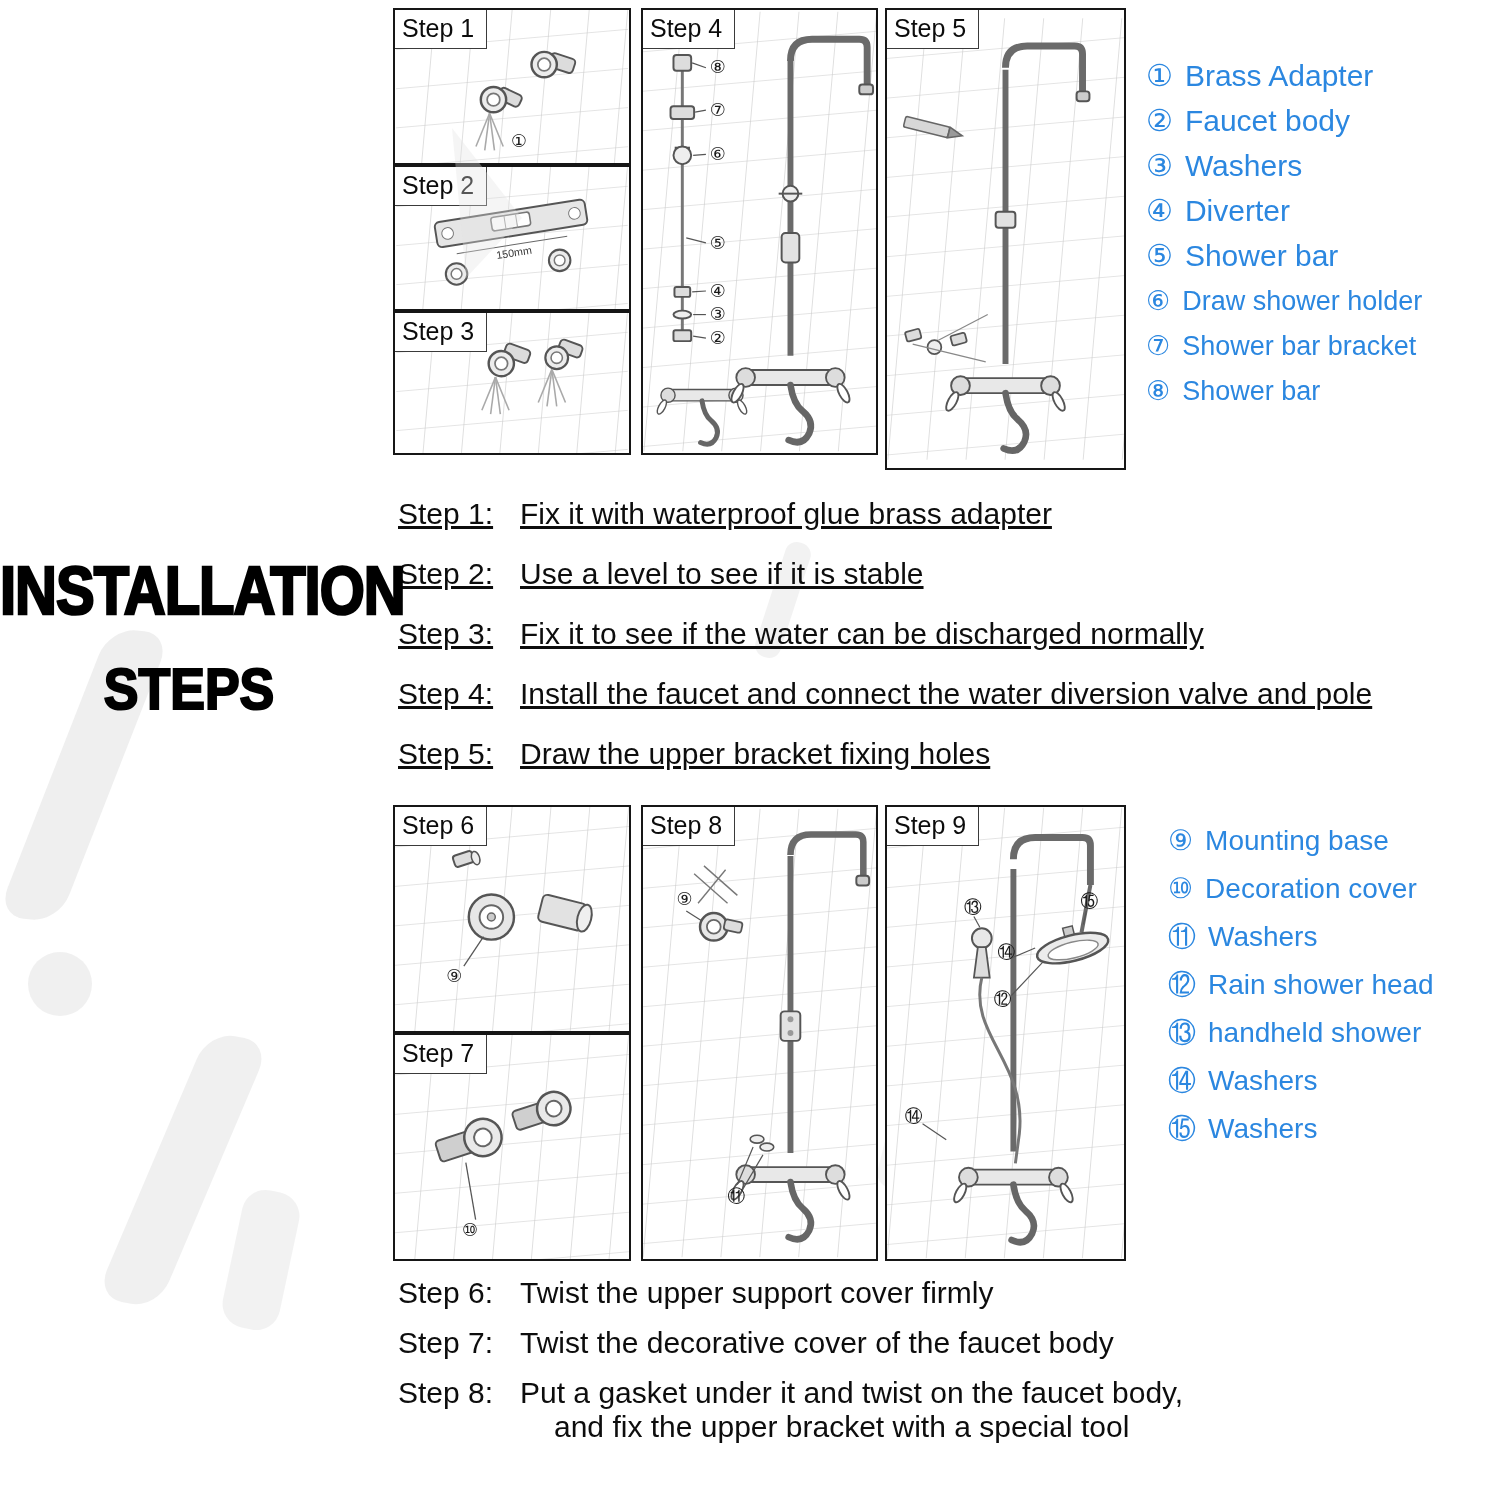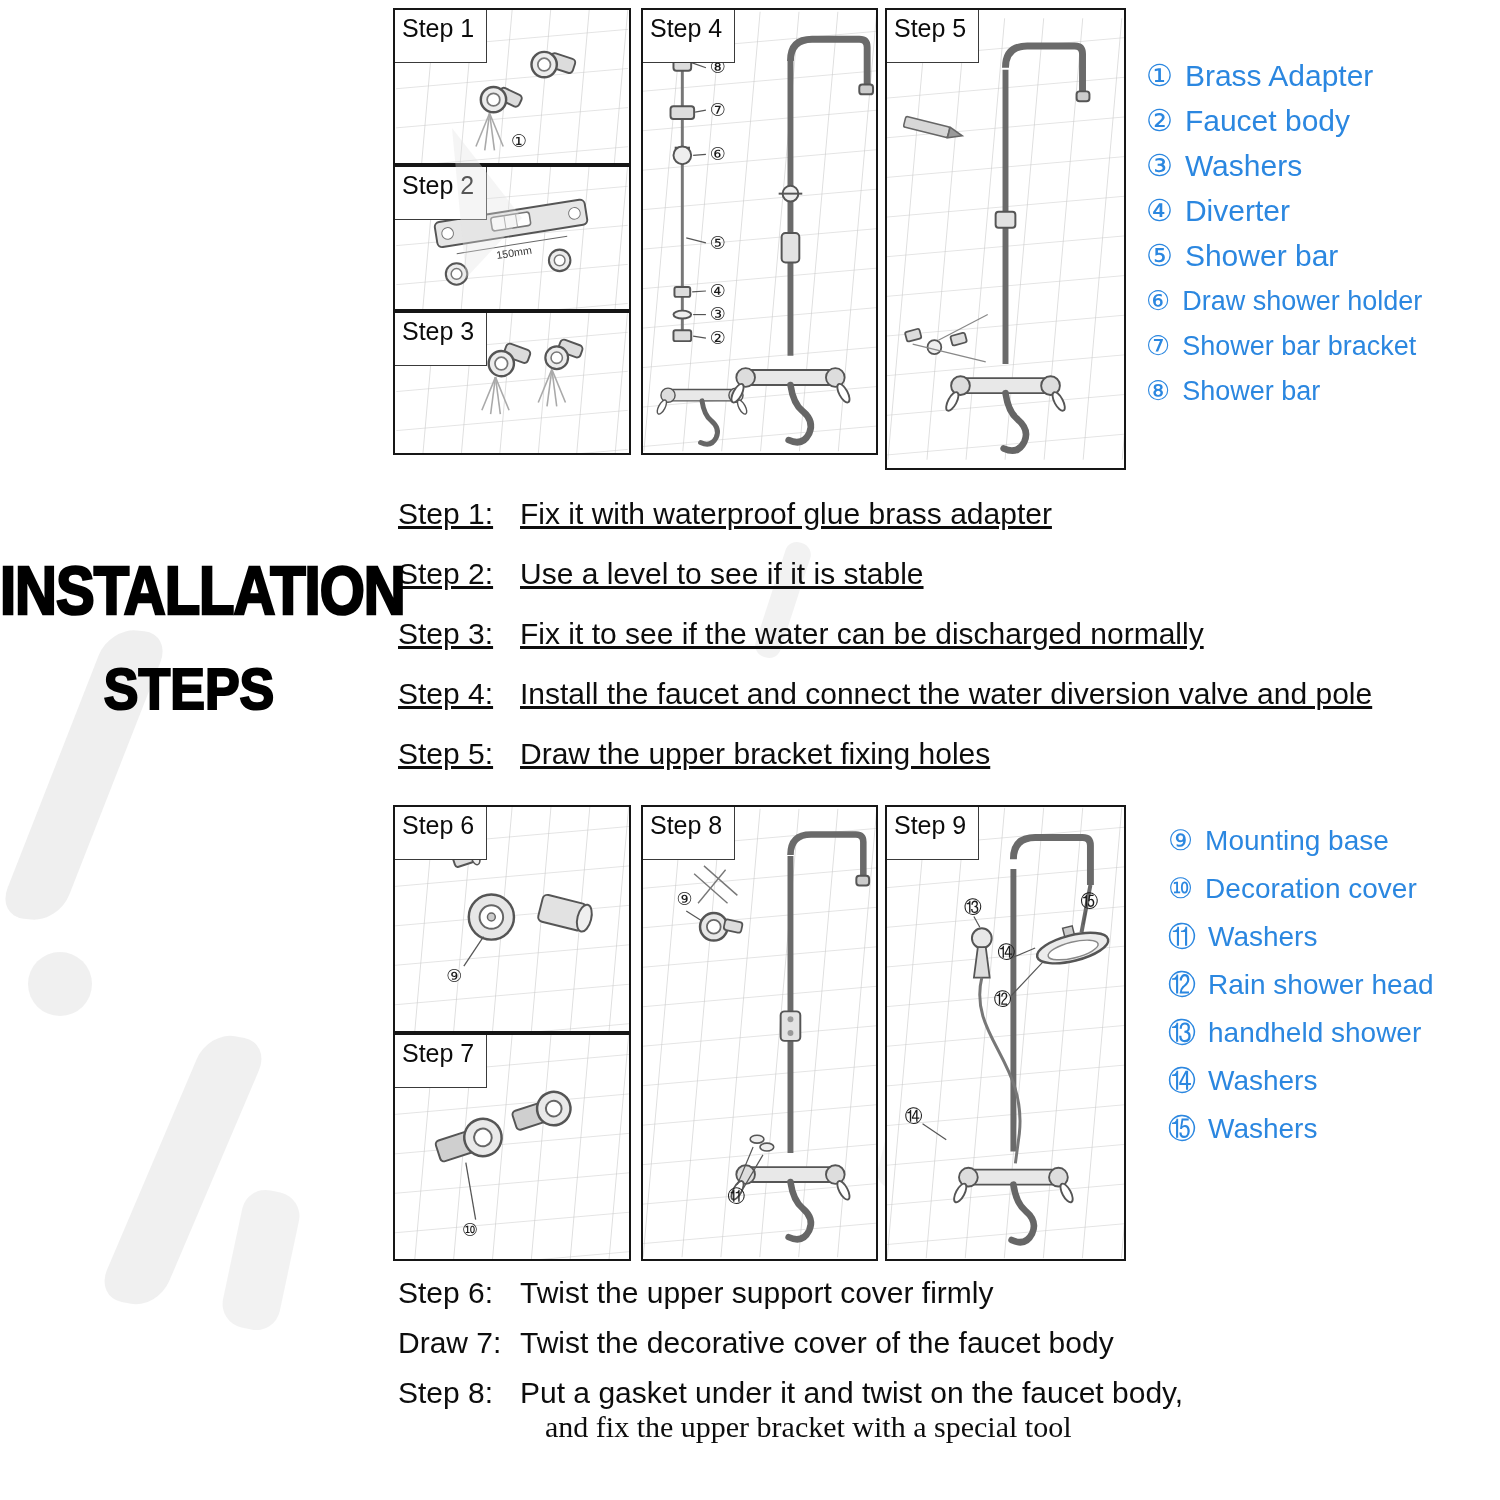--- a/index.html
+++ b/index.html
@@ -13,21 +13,21 @@
   .wm3{left:28px;top:952px;width:64px;height:64px;border-radius:50%;opacity:.5;}
   .wm4{left:770px;top:540px;width:26px;height:120px;border-radius:12px;transform:rotate(18deg);opacity:.45;}
   .wm5{left:892px;top:1040px;width:34px;height:150px;border-radius:14px;transform:rotate(14deg);opacity:.35;}
   .wm6{left:452px;top:128px;width:70px;height:150px;clip-path:polygon(0 0,100% 60%,20% 100%);opacity:.35;z-index:3;}
   .wm7{left:232px;top:1190px;width:58px;height:140px;border-radius:24px;transform:rotate(12deg);opacity:.45;}
 
   
   .panel{position:absolute;border:2px solid #161616;background:#fff;box-sizing:border-box;z-index:2;}
   .panel > svg{display:block;width:100%;height:100%;}
   .plabel{position:absolute;top:0;left:0;background:#fff;font-size:25px;line-height:1.15;color:#0c0c0c;
-          padding:4px 12px 19px 7px;border-right:1.6px solid #3a3a3a;border-bottom:1.6px solid #3a3a3a;}
+          padding:4px 12px 5px 7px;border-right:1.6px solid #3a3a3a;border-bottom:1.6px solid #3a3a3a;}
 
   svg text{font-family:"Liberation Sans","DejaVu Sans",sans-serif;}
   .co{font-size:18px;fill:#1a1a1a;}
   .dim{font-size:11px;fill:#333;}
 
   
   .parts{position:absolute;z-index:2;color:var(--accent,#2b87e0);}
   .parts .part{display:flex;align-items:baseline;white-space:nowrap;}
   .pnum{margin-right:12px;}
   .parts-top{left:1146px;top:58px;}
@@ -37,21 +37,21 @@
   .parts-bottom .part{font-size:28px;line-height:38px;margin-bottom:10px;}
 
   
   .steps{position:absolute;left:398px;z-index:2;color:#0d0d0d;}
   .srow{display:flex;align-items:flex-start;font-size:30px;}
   .slabel{flex:0 0 122px;}
   .steps-top{top:496px;width:1040px;text-decoration:underline;}
   .steps-top .srow{line-height:36px;margin-bottom:24px;}
   .steps-bottom{top:1276px;width:1060px;}
   .steps-bottom .srow{line-height:34px;margin-bottom:16px;}
-  .stext2{margin-left:25px;font-family:Liberation Serif, serif;}
+  .stext2{margin-left:34px;}
 
   
   .title{position:absolute;left:0;top:556px;width:378px;text-align:center;color:#000;z-index:3;}
   .t1{font-size:58px;font-weight:bold;letter-spacing:-1px;-webkit-text-stroke:2.2px #000;
       transform:scaleY(1.18);transform-origin:top center;line-height:1;}
   .t2{margin-top:46px;font-size:52px;font-weight:bold;-webkit-text-stroke:2px #000;
       transform:scaleY(1.12);transform-origin:top center;line-height:1;}
 </style>
 </head>
 <body>
@@ -421,21 +421,21 @@
         <span>Washers</span>
       </div>
   </div>
 
   <div class="steps steps-bottom">
     <div class="srow">
         <span class="slabel">Step 6:</span>
         <span class="stext">Twist the upper support cover firmly</span>
       </div>
     <div class="srow">
-        <span class="slabel">Draw 7:</span>
+        <span class="slabel">Step 7:</span>
         <span class="stext">Twist the decorative cover of the faucet body</span>
       </div>
     <div class="srow">
       <span class="slabel">Step 8:</span>
       <div class="stext">
         <div>Put a gasket under it and twist on the faucet body,</div>
         <div class="stext2">and fix the upper bracket with a special tool</div>
       </div>
     </div>
   </div>

